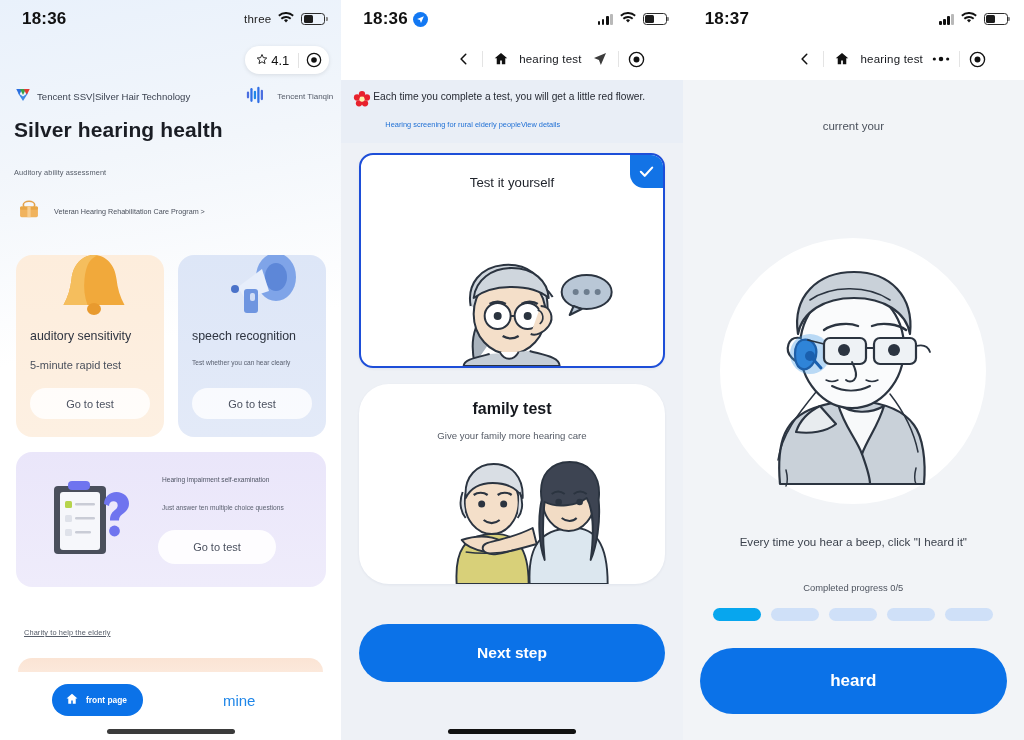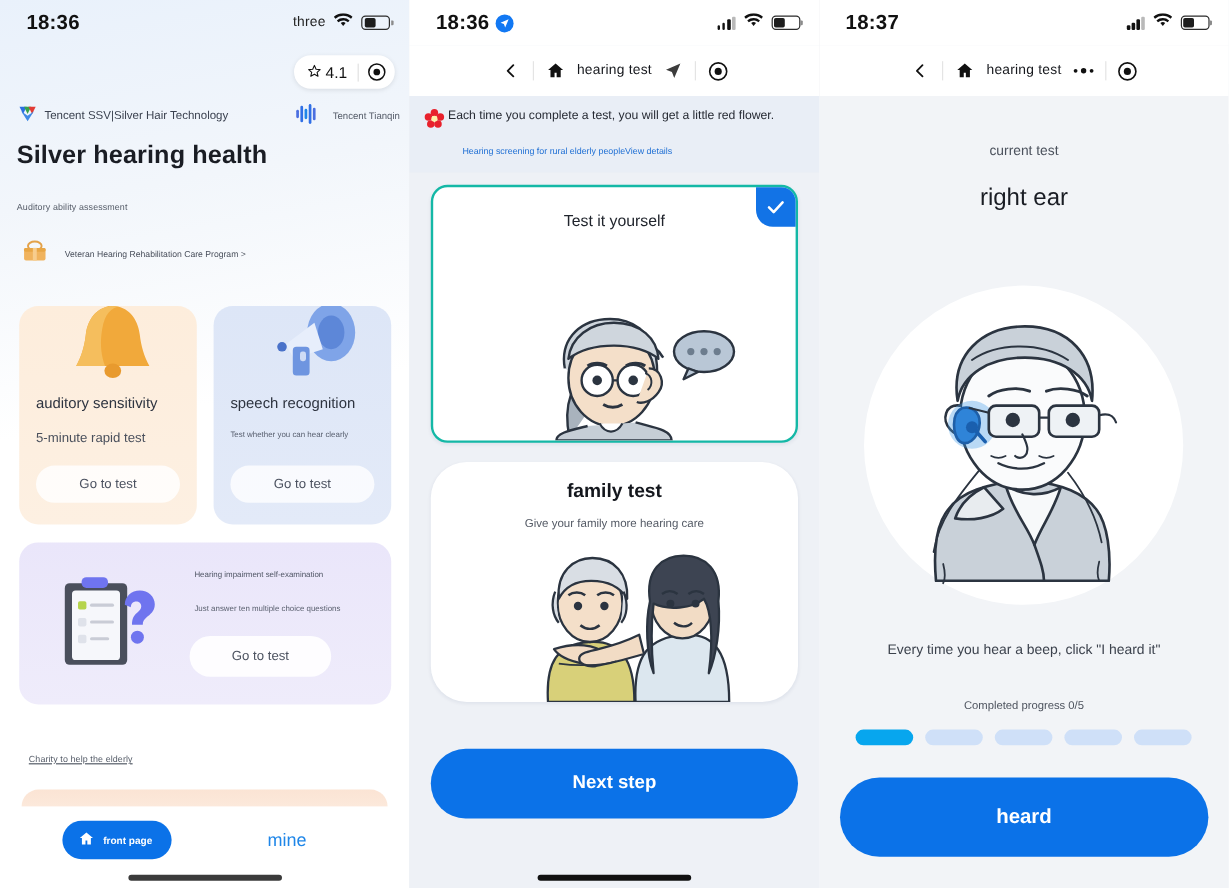--- a/index.html
+++ b/index.html
@@ -112,39 +112,39 @@
     color:#fff; font-size:8.4px; font-weight:bold;
   }
   .tab-mine { margin-left:80px; color:#1f86e8; font-size:15px; }
   .home-ind {
     position:absolute; left:50%; transform:translateX(-50%); bottom:6px;
     width:128px; height:5px; border-radius:3px; background:#3b3b3b;
   }
 
   
   .navbar {
-    height:42px; display:flex; align-items:center; justify-content:center;
+    height:42px; display:flex; align-items:center; justify-content:flex-end;
     padding:0 28px; background:#fff; position:relative; z-index:4;
   }
   .nav-caps { display:flex; align-items:center; }
   .nav-btn { width:36px; height:28px; display:flex; align-items:center; justify-content:center; }
   .nav-sep { width:1px; height:16px; background:#e4e4e4; }
   .nav-title { font-size:11.5px; color:#16181d; letter-spacing:.2px; }
 
   .flower-banner { background:#e9eef6; padding:10px 12px 14px 12px; }
   .fb-row { display:flex; align-items:flex-start; gap:2px; }
   .fb-text { font-size:10.2px; color:#262a33; line-height:1.2; padding-top:1px;}
   .fb-link { font-size:7.4px; color:#1f6fd4; margin:8px 0 0 32px; }
 
   .mid-body { background:#eef1f6; padding:10px 18px 0 18px; height:calc(740px - 38px - 42px - 56px); }
   .test-card {
     background:#fff; border-radius:14px; position:relative; overflow:hidden;
     box-shadow:0 1px 3px rgba(20,40,80,.06);
   }
-  .test-card.selected { border:2px solid #14b8a6; height:215px; }
+  .test-card.selected { border:2px solid #1d4ed8; height:215px; }
   .test-card.plain { height:200px; margin-top:16px;border-radius:30px; }
   .tc-check {
     position:absolute; right:-1px; top:-1px; width:34px; height:34px;
     background:#1273e6; border-radius:0 12px 0 14px;
     display:flex; align-items:center; justify-content:center;
   }
   .tc-t1 { text-align:center; font-size:13.2px; color:#21252d; margin-top:20px; }
   .tc-t2 { text-align:center; font-size:15px; color:#343a44; margin-top:13px; }
   .tc-f1 { text-align:center; font-size:16px; font-weight:bold; color:#14171d; margin-top:16px; }
   .tc-f2 { text-align:center; font-size:9.6px; color:#555b66; margin-top:12px; }
@@ -544,22 +544,21 @@
         <div class="nav-btn">
           <svg width="17" height="17" viewBox="0 0 24 24">
               <circle cx="12" cy="12" r="10" fill="none" stroke="#111" stroke-width="1.9"></circle>
               <circle cx="12" cy="12" r="4.2" fill="#111"></circle>
             </svg>
         </div>
       </div>
     </div>
 
     <div class="r-body">
-      <div class="r-cur">current test</div>
-      <div class="r-ear">right ear</div>
+      <div class="r-cur">current your</div>
 
       <div class="r-circle">
         <svg width="266" height="266" viewBox="0 0 266 266">
           <g stroke="#2b3440" stroke-width="2.2" fill="none" stroke-linejoin="round" stroke-linecap="round">
             <path d="M60 246c-4-44 6-66 34-76 14-5 30-8 46-7 24 2 44 10 54 24 9 12 12 36 10 59z" fill="#c9d1d9"></path>
             <path d="M100 168c-12 6-20 14-24 26 14 2 30 0 40-8z" fill="#e8ecef"></path>
             <path d="M118 166c6 22 18 34 24 50 6-16 16-28 22-48-14 8-32 8-46-2z" fill="#f7f9fa"></path>
             <path d="M142 216c5 14 8 22 8 30"></path>
             <ellipse cx="132" cy="110" rx="52" ry="60" fill="#fafbfc"></ellipse>
             <path d="M78 96c-6-38 20-62 56-62 36 0 60 24 56 62-4-22-26-36-56-36s-52 14-56 36z" fill="#c9d1d9"></path>

